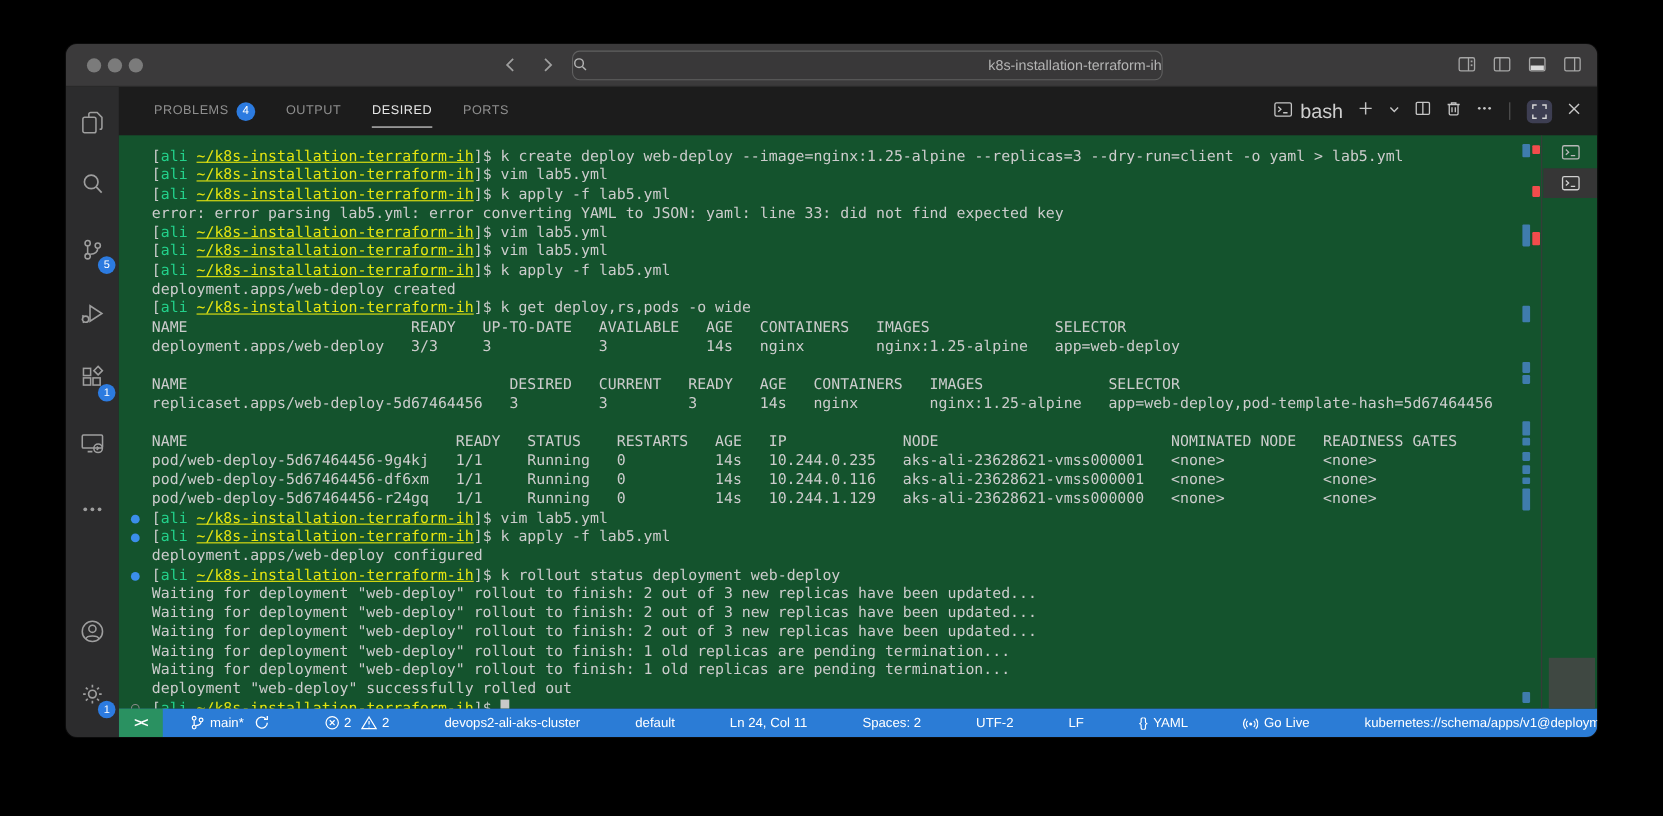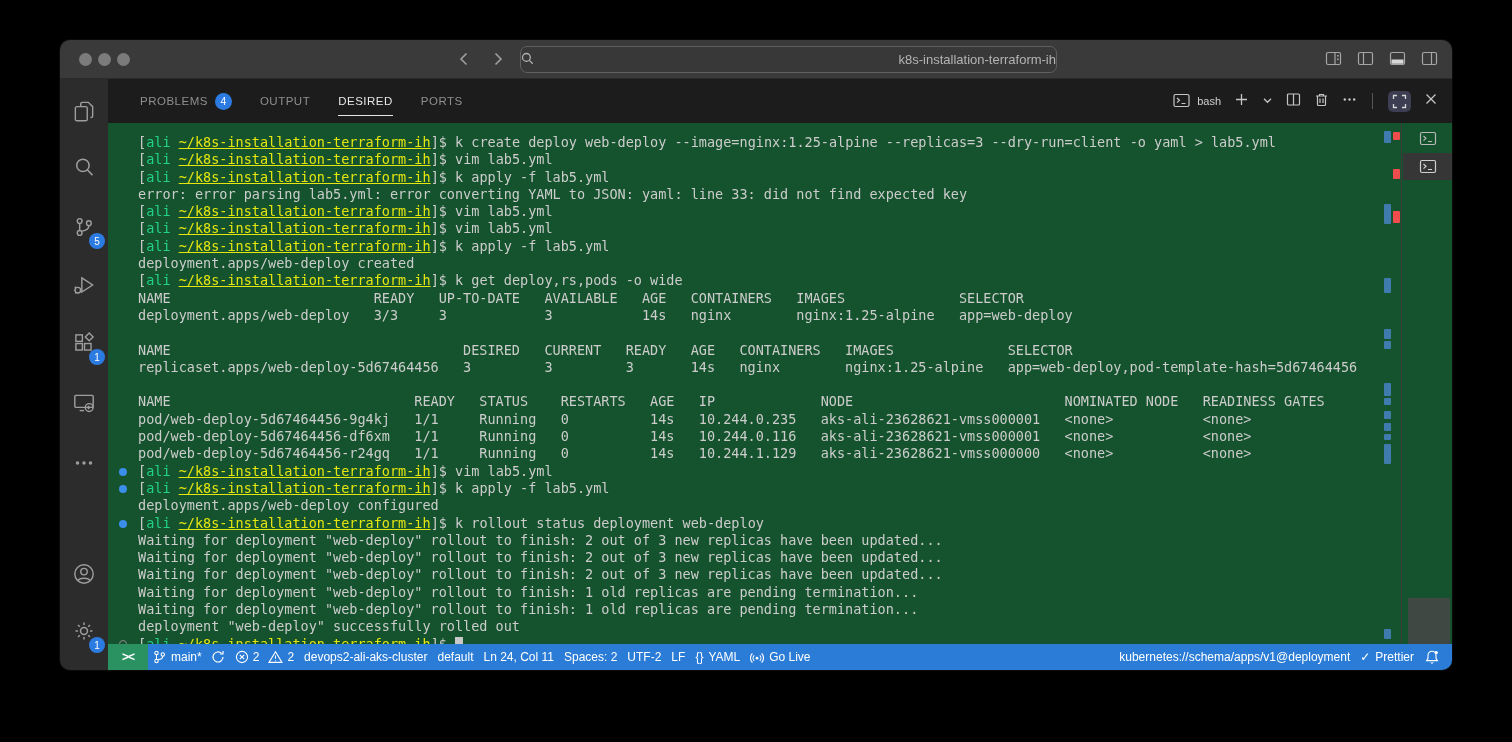--- a/index.html
+++ b/index.html
@@ -22,21 +22,21 @@
   
   .pane= {}
   .panelcol{flex:1;display:flex;flex-direction:column;min-width:0;background:#1c1c1c;}
   .panelheader{flex:0 0 44px;display:flex;align-items:center;padding:0 14px 0 32px;}
   .tabs{display:flex;gap:28px;align-items:center;}
   .tab{font-size:11.5px;letter-spacing:.5px;color:#8f8f8f;position:relative;display:flex;align-items:center;cursor:default;}
   .tab.active{color:#e6e6e6;}
   .tab.active::after{content:"";position:absolute;left:0;right:0;bottom:-9px;height:1.5px;background:#e6e6e6;}
   .tab .badge2{margin-left:7px;min-width:17px;height:17px;border-radius:9px;background:#2c7be0;color:#fff;font-size:10.5px;display:inline-flex;align-items:center;justify-content:center;padding:0 2px;box-sizing:border-box;letter-spacing:0;}
   .ph-actions{margin-left:auto;display:flex;align-items:center;gap:13px;color:#c5c5c5;}
-  .bashgroup{display:flex;align-items:center;gap:7px;font-size:11px;color:#cfcfcf;}
+  .bashgroup{display:flex;align-items:center;gap:7px;font-size:18px;color:#cfcfcf;}
   .ph-sep{width:1px;height:16px;background:#565656;margin:0 2px;}
   .maxbtn{background:#3d3e52;border-radius:5px;padding:3px 4px;display:flex;}
   
   .terminal{flex:1;position:relative;overflow:hidden;background:#14532d;}
   .term-lines{position:absolute;left:30px;top:11px;font-family:"DejaVu Sans Mono",monospace;font-size:13.5px;line-height:17.3px;color:#cccccc;white-space:pre;}
   .term-line{position:relative;height:17.3px;}
   .dot{position:absolute;left:-19px;top:5px;width:8px;height:8px;border-radius:50%;}
   .dot.blue{background:#3b8eea;}
   .dot.open{width:6px;height:6px;border:1.5px solid #8a8a8a;background:transparent;top:4px;}
   .u-green{color:#23d18b;}
@@ -45,21 +45,21 @@
   .rail-sep{position:absolute;right:50px;top:0;bottom:0;width:1px;background:#3a3a3a;}
   .term-tab{position:absolute;right:0;width:49px;height:27px;display:flex;align-items:center;justify-content:center;color:#c0c0c0;}
   .term-tab.active{background:#363636;}
   .mark{position:absolute;border-radius:1px;}
   .mark.b{right:61px;width:7px;background:#3f7cad;}
   .mark.r{right:52px;width:7px;background:#f14c4c;}
   .thumb{position:absolute;right:2px;width:42px;background:#474747;opacity:.85;}
   
   .statusbar{flex:0 0 26px;background:#2b7cd6;display:flex;align-items:stretch;color:#fff;font-size:12px;}
   .sb-remote{flex:0 0 40px;background:#2a9161;display:flex;align-items:center;justify-content:center;font-weight:bold;letter-spacing:-1px;font-size:12px;}
-  .sb-item{display:flex;align-items:center;gap:5px;padding:0 5px;white-space:nowrap;}
+  .sb-item{display:flex;align-items:center;gap:5px;padding:0 25px;white-space:nowrap;}
   .sb-item svg{display:block;}
   .sb-right{margin-left:auto;display:flex;align-items:stretch;}
   .sb-gap4{gap:4px;}
 </style>
 </head>
 <body>
 
 <div class="window">
 
   <div class="titlebar">

